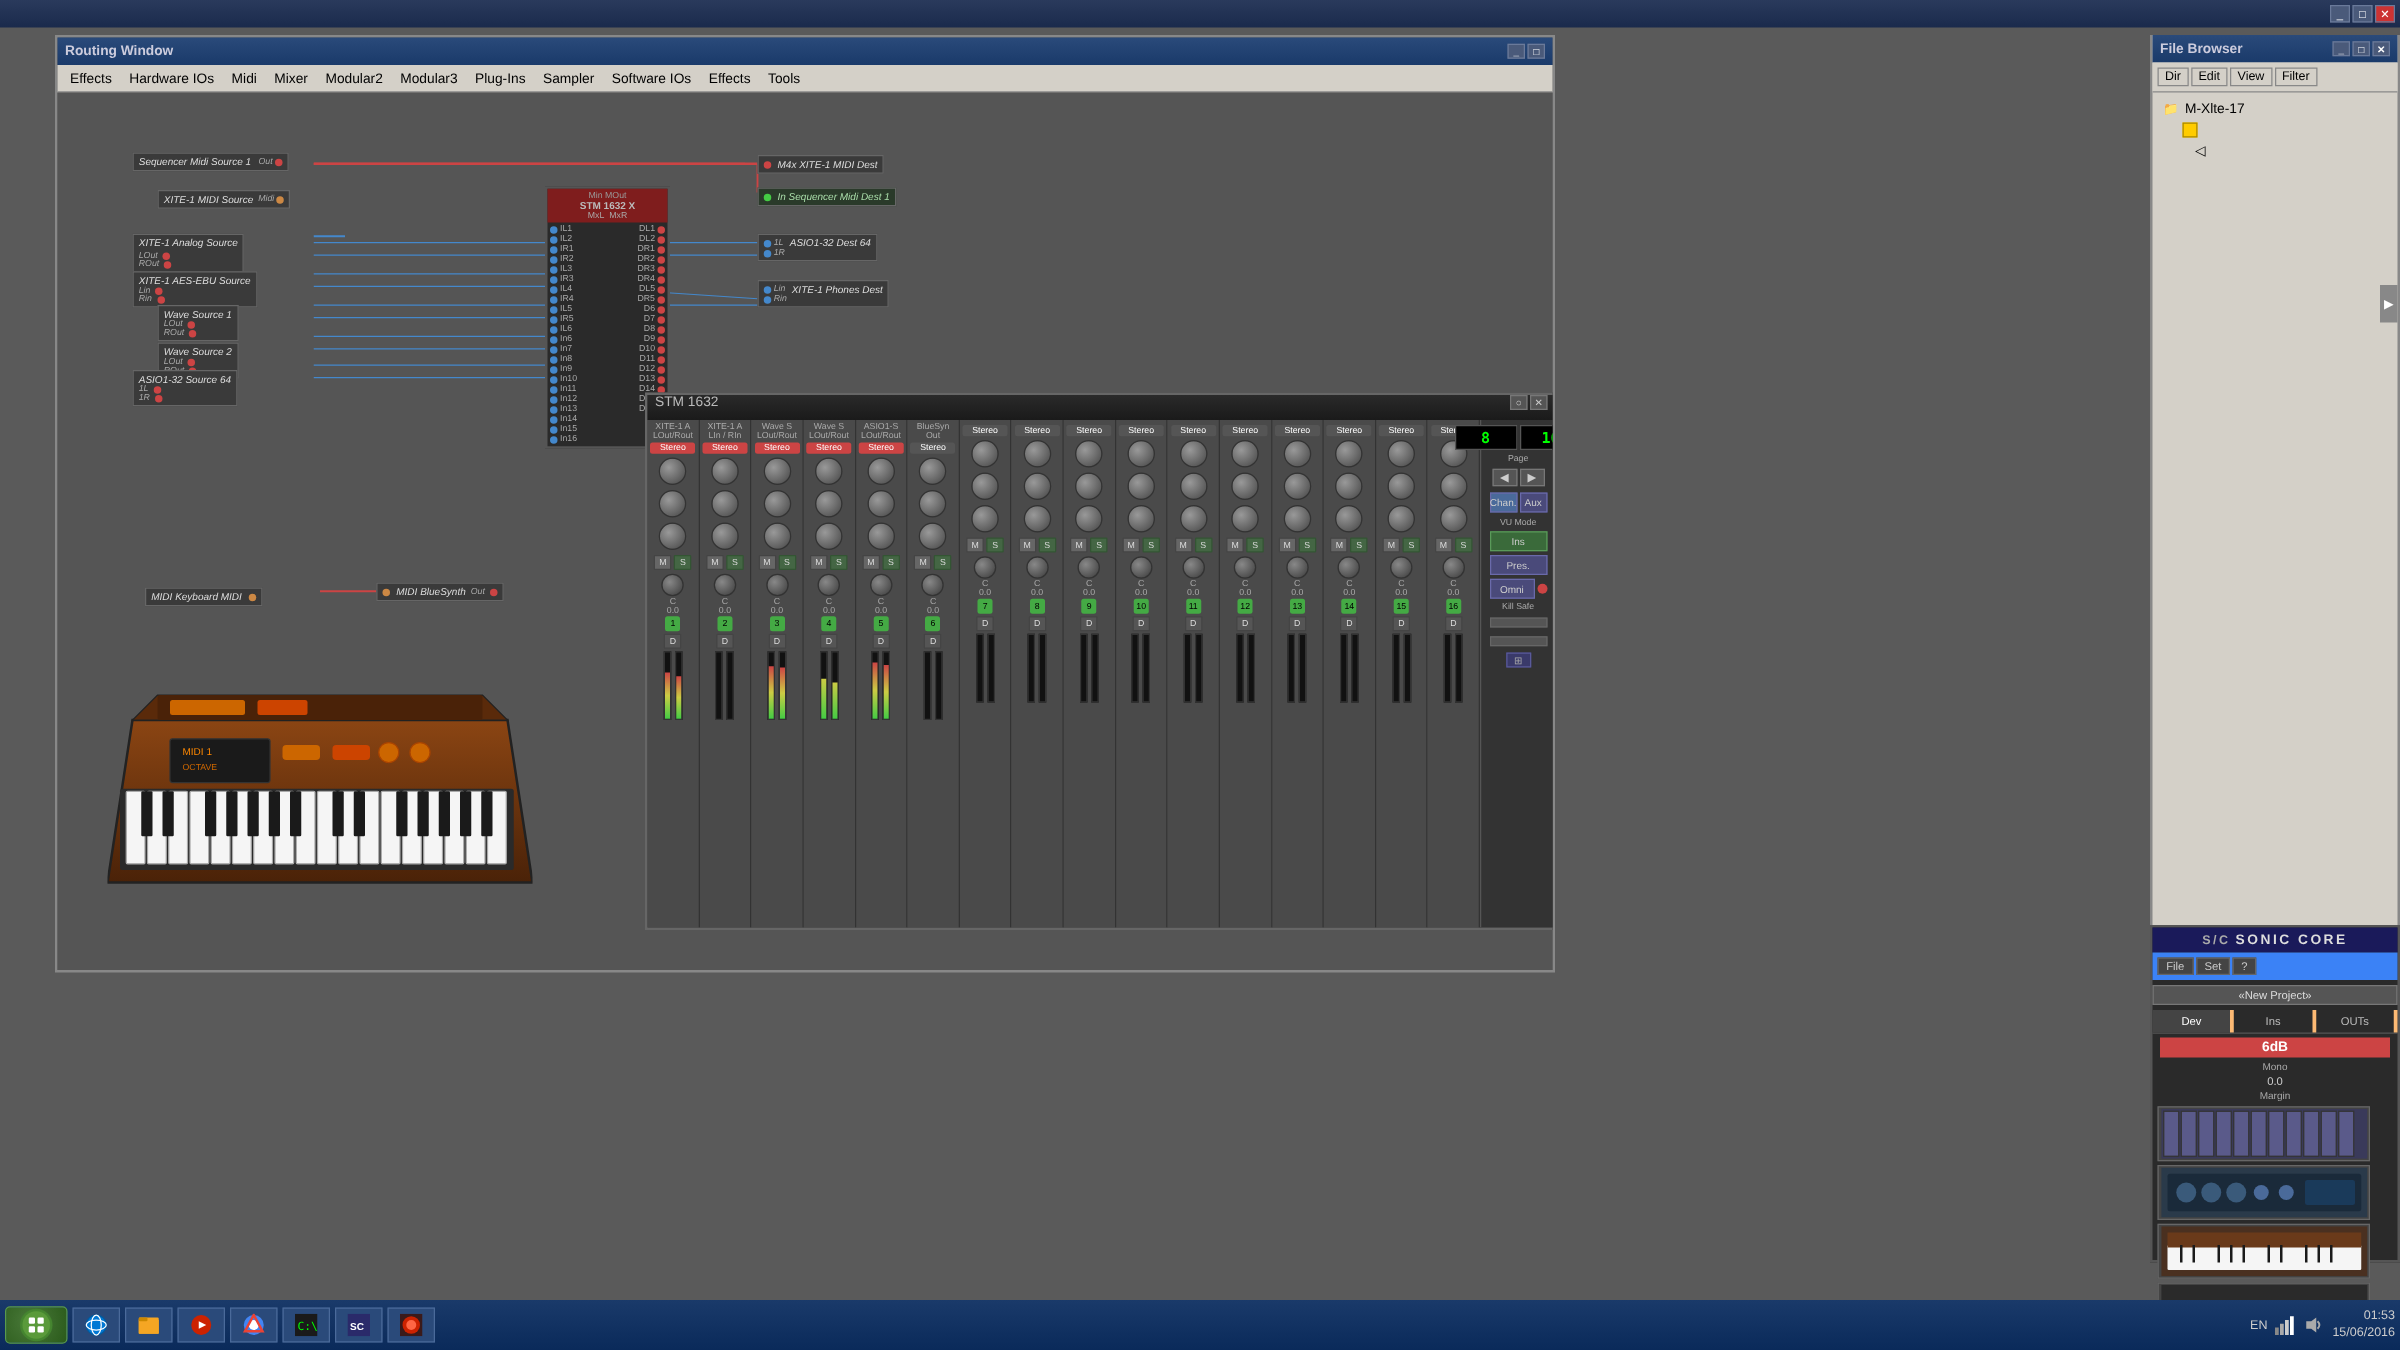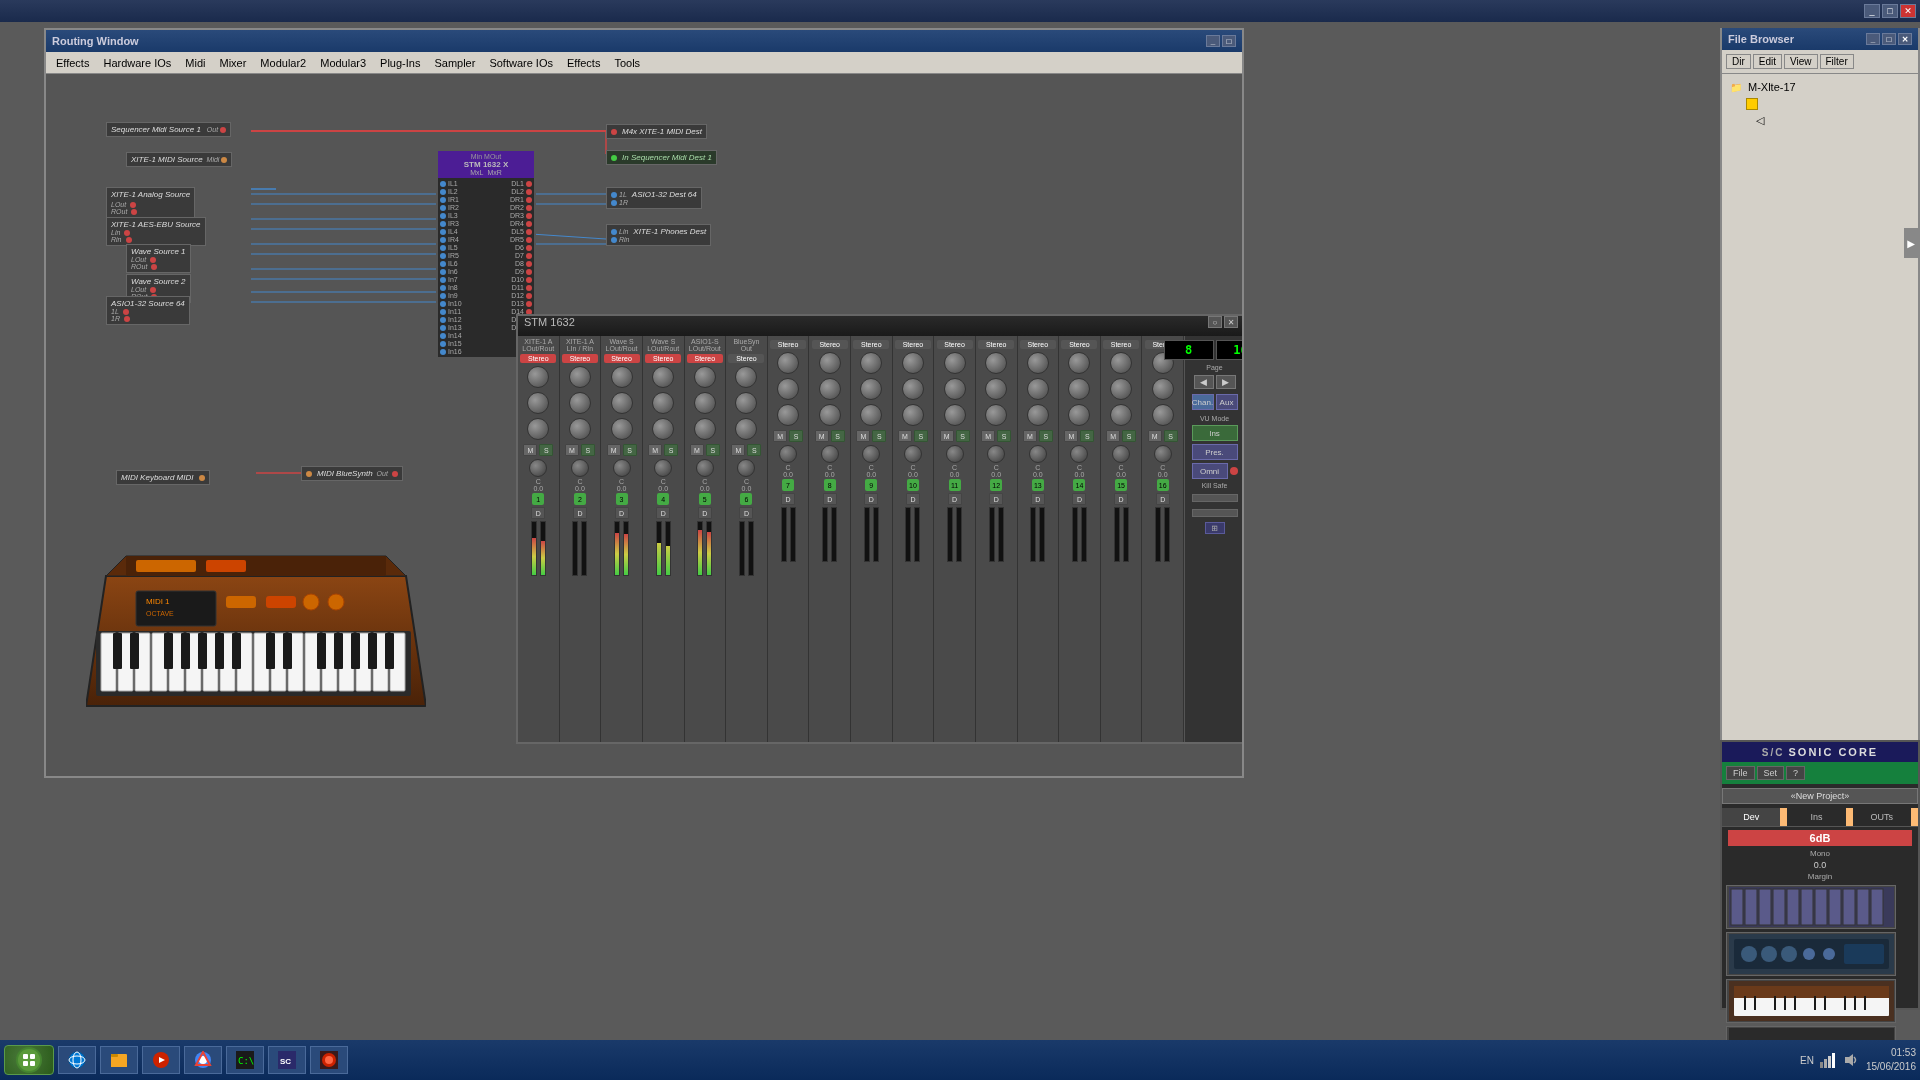--- a/index.html
+++ b/index.html
@@ -395,21 +395,21 @@
       font-weight: bold;
       color: #ddd;
       letter-spacing: 2px;
     }
     .sc-logo {
       color: #aaa;
       font-size: 10px;
       margin-right: 4px;
     }
     .sonic-toolbar {
-      background: #15803d;
+      background: #3b82f6;
       height: 22px;
       display: flex;
       align-items: center;
       padding: 0 4px;
       gap: 2px;
     }
     .sonic-toolbar-btn {
       padding: 1px 6px;
       background: #444;
       border: 1px solid #666;
@@ -433,21 +433,21 @@
       border-bottom: 1px solid #555;
     }
     .sonic-tab {
       flex: 1;
       height: 18px;
       display: flex;
       align-items: center;
       justify-content: center;
       font-size: 9px;
       color: #bbb;
-      border-right: 7px solid #fdba74;
+      border-right: 3px solid #fdba74;
       cursor: pointer;
     }
     .sonic-tab.active {
       background: #444;
       color: #fff;
     }
     .sonic-db {
       background: #cc4444;
       color: #fff;
       font-size: 11px;
@@ -578,21 +578,21 @@
 
     
     .central-device {
       position: absolute;
       background: #2a2a2a;
       border: 2px solid #555;
       font-size: 8px;
       color: #bbb;
     }
     .central-device-title {
-      background: #4c1d95;
+      background: #7f1d1d;
       padding: 2px 4px;
       text-align: center;
       font-size: 8px;
       color: #bbb;
     }
     .dp-in { width: 6px; height: 6px; background: #4488cc; border-radius: 50%; }
     .dp-out { width: 6px; height: 6px; background: #cc4444; border-radius: 50%; }
 
     
     .favourites-section {

